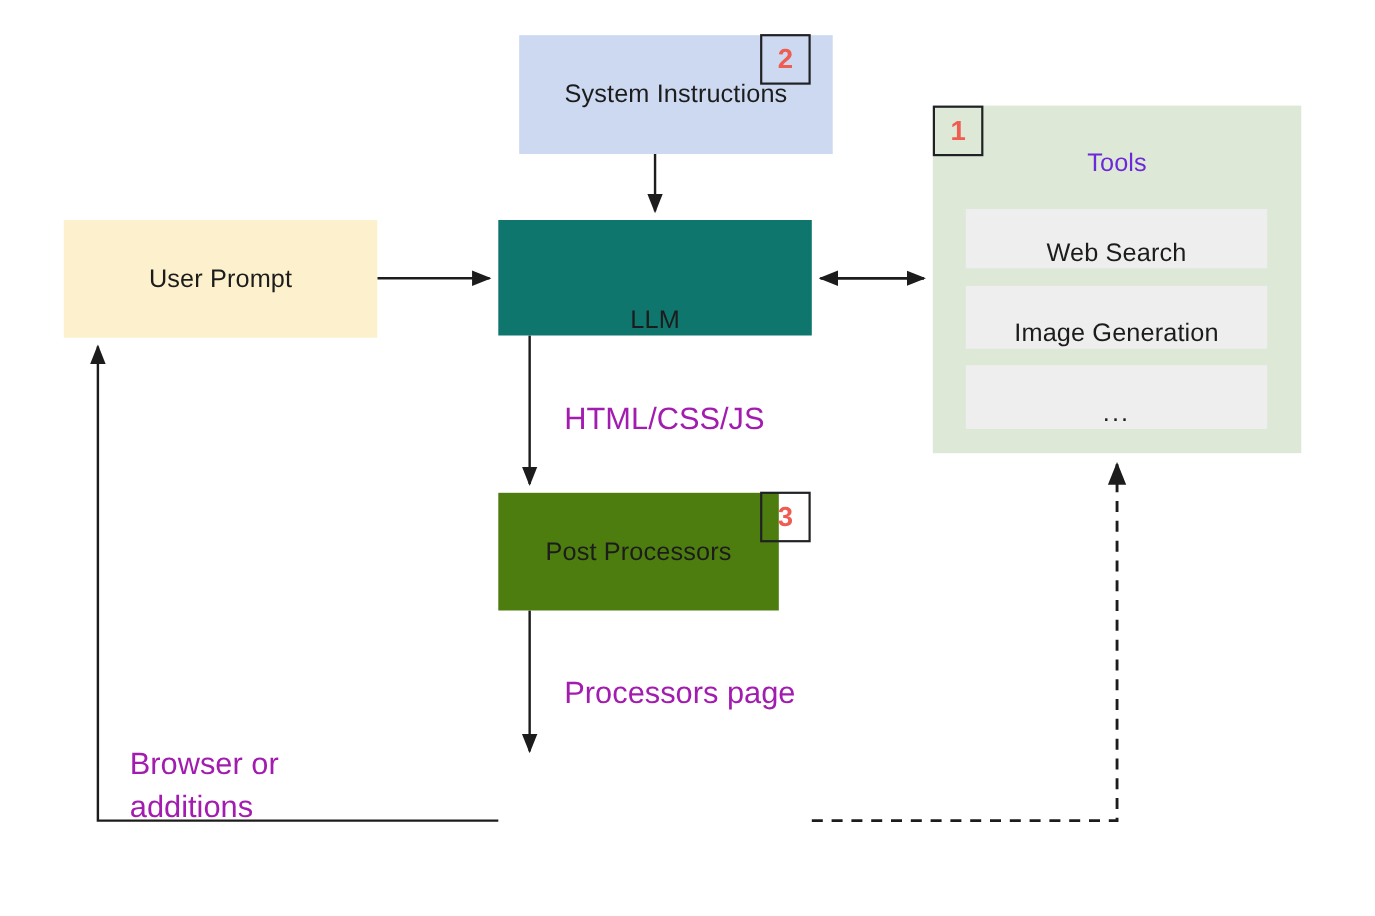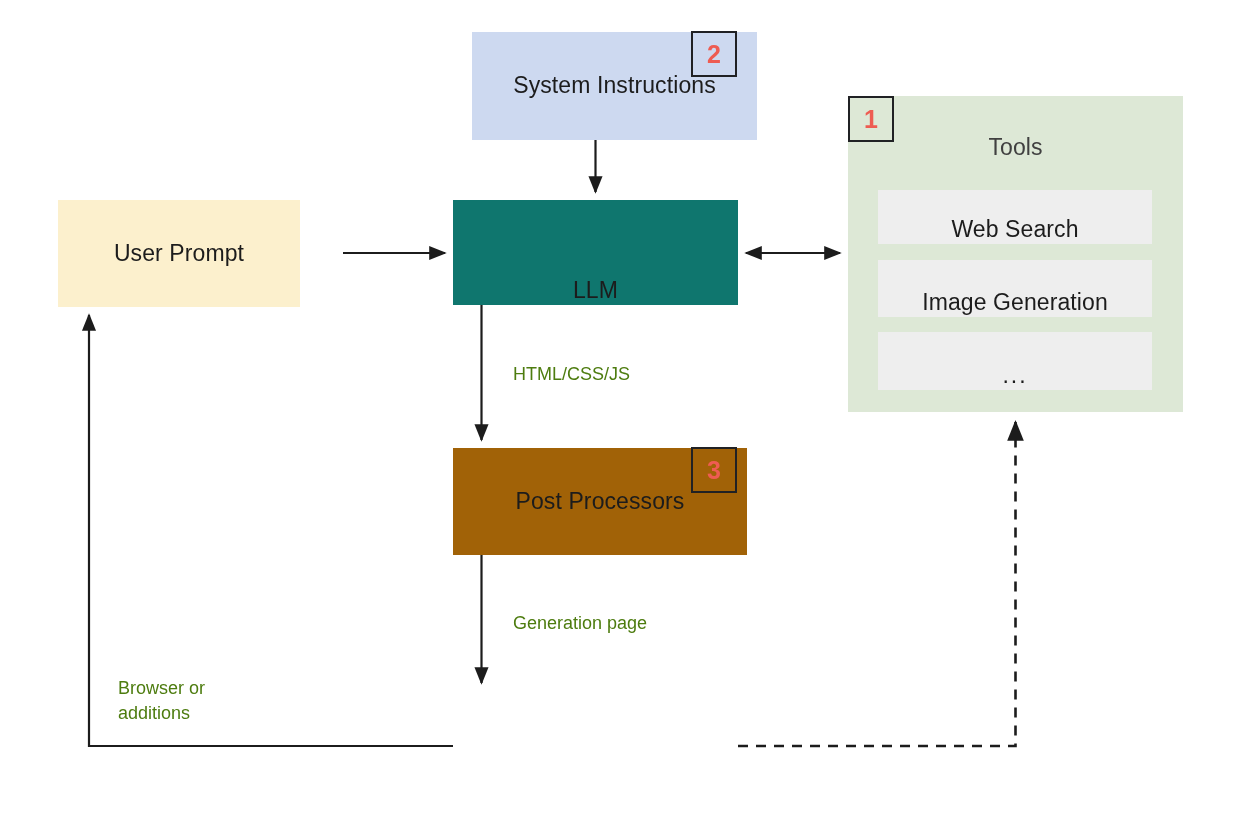--- a/index.html
+++ b/index.html
@@ -34,37 +34,37 @@
     align-items: center;
     justify-content: center;
     color: #1c1c1c;
     font-size: 23px;
     font-weight: 400;
     letter-spacing: 0.1px;
     line-height: 1.2;
     text-align: center;
   }
   .node-sysinstr  { left: 453px; top: 32px;  width: 285px; height: 108px; background: #cdd9f0; margin-left: 19px; }
-  .node-userprompt{ left: 58px;  top: 200px; width: 242px; height: 107px; background: #fcf0cd; }
+  .node-userprompt{ left: 58px;  top: 200px; width: 285px; height: 107px; background: #fcf0cd; }
   .node-llm       { left: 453px; top: 200px; width: 285px; height: 105px; background: #0f766e; align-items: flex-end; }
-  .node-postproc  { left: 453px; top: 448px; width: 294px; height: 107px; background: #a16207; }
+  .node-postproc  { left: 453px; top: 448px; width: 255px; height: 107px; background: #4d7c0f; }
   .node-browser   { left: 453px; top: 691px; width: 285px; height: 109px; background: #f8e3ce; }
 
   .node-tools {
     left: 848px; top: 96px; width: 335px; height: 316px;
     background: #dde8d6;
     display: block;
     padding: 0;
   }
   .tools-title {
     position: absolute;
     left: 0; right: 0; top: 38px;
     text-align: center;
     font-size: 23px;
-    color: #404040;
+    color: #6d28d9;
   }
   .tool-item {
     position: absolute;
     left: 30px;
     width: 274px;
     background: #eeeeee;
     display: flex;
     align-items: flex-end;
     justify-content: center;
     font-size: 23px;
@@ -89,22 +89,22 @@
     font-size: 25px;
     font-weight: 700;
     background: transparent;
   }
   .badge-1 { left: 848px; top: 96px; }
   .badge-2 { left: 691px; top: 31px; }
   .badge-3 { left: 691px; top: 447px; }
 
   .edge-label {
     position: absolute;
-    color: #4d7c0f;
-    font-size: 18px;
+    color: #a21caf;
+    font-size: 28px;
     line-height: 1.38;
     white-space: pre-line;
     text-align: left;
   }
   .label-html   { left: 513px; top: 362px; }
   .label-page   { left: 513px; top: 611px; }
   .label-change { left: 118px; top: 676px; }
 </style>
 </head>
 <body>
@@ -181,17 +181,17 @@
     </div>
     <div class="tool-item tool-item-2">
       <span class="tool-ellipsis">...</span>
     </div>
   </div>
   <div class="badge badge-1">
     <span>1</span>
   </div>
 
   <div class="edge-label label-html">HTML/CSS/JS</div>
-  <div class="edge-label label-page">Generation page</div>
+  <div class="edge-label label-page">Processors page</div>
   <div class="edge-label label-change">Browser or
 additions</div>
 
 </div>
 
 </body></html>

